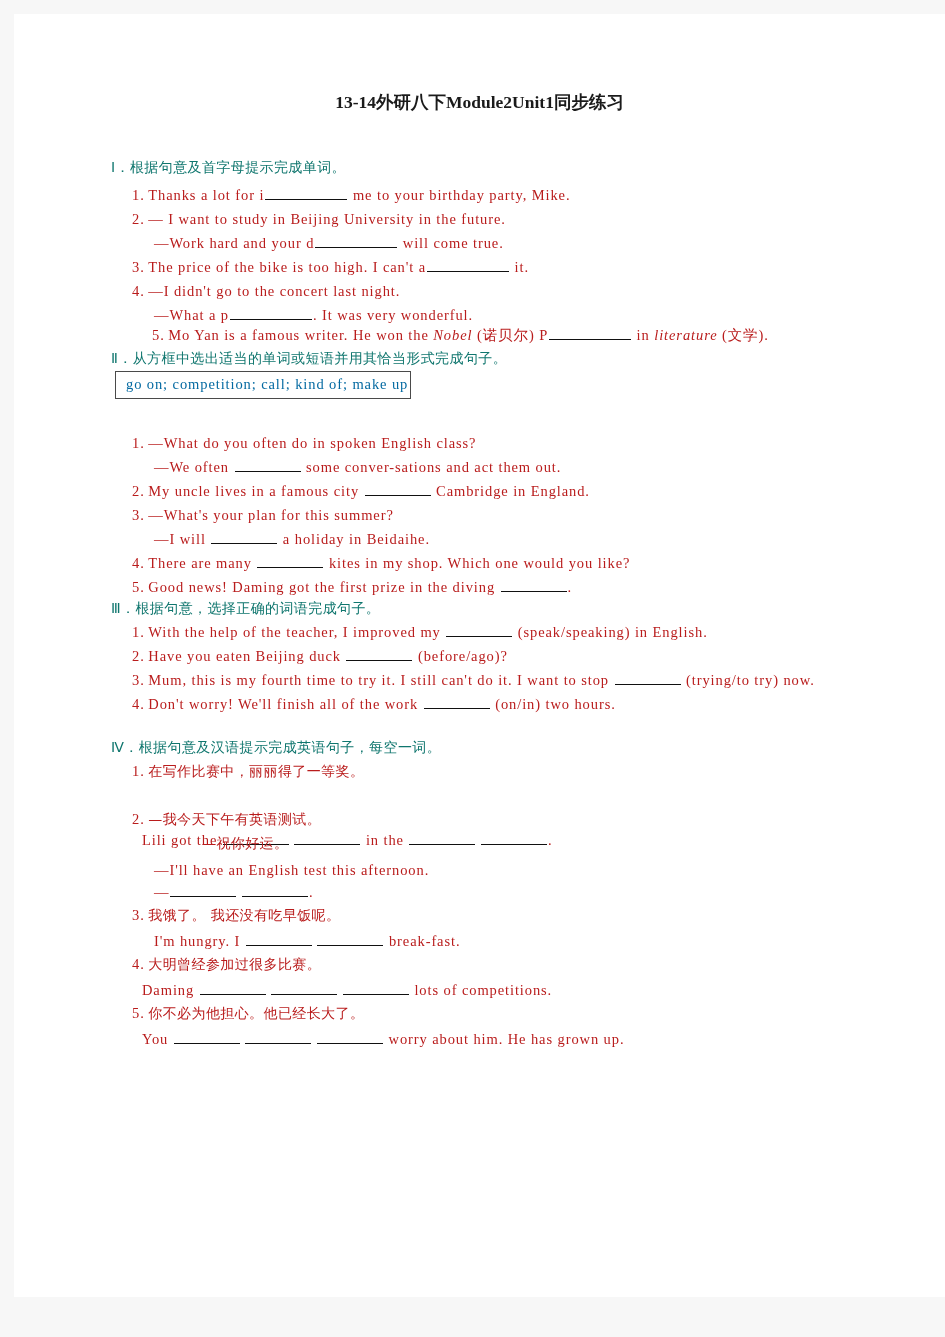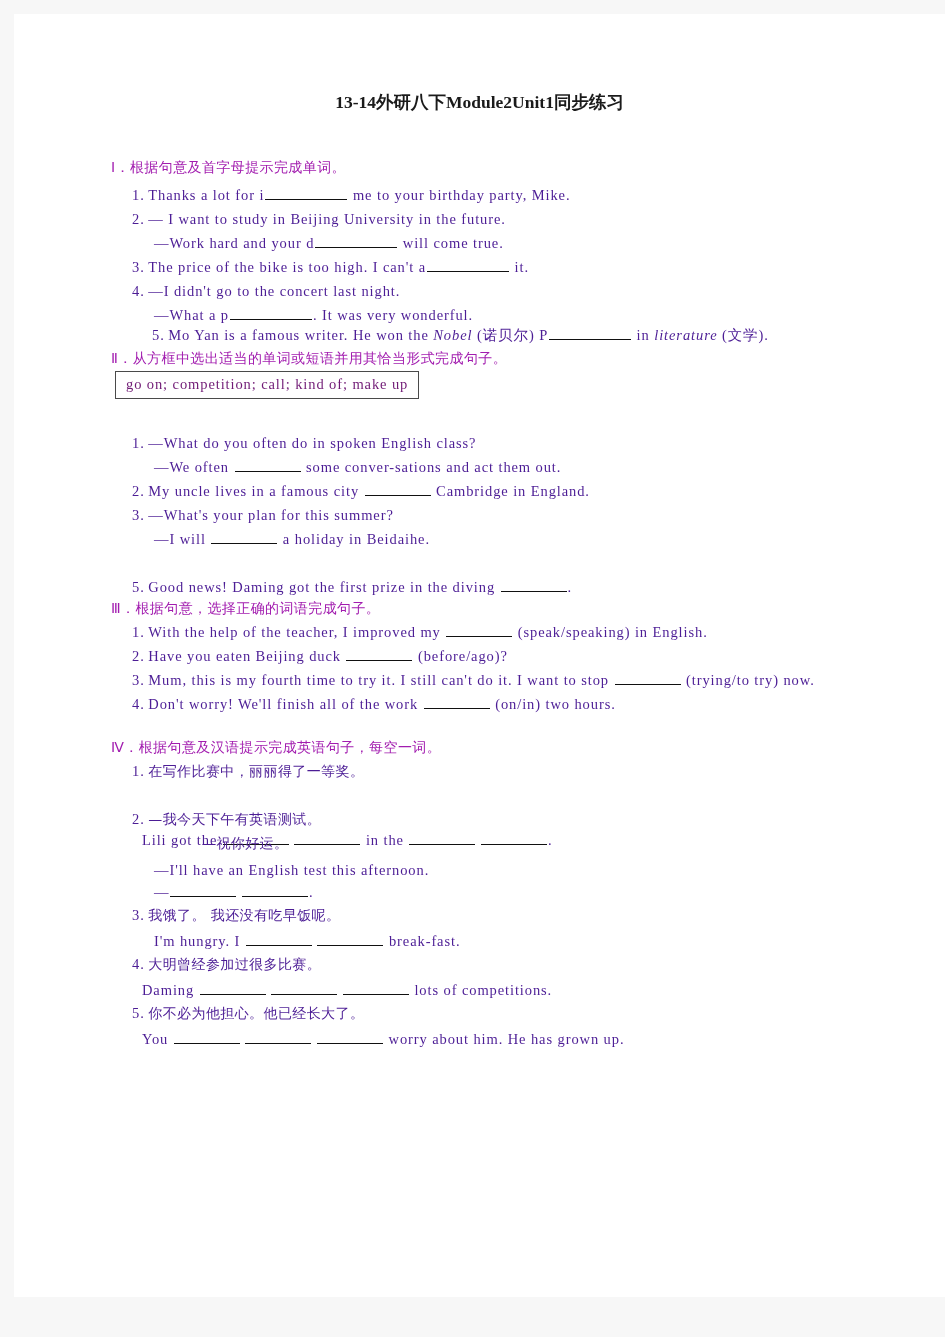--- a/index.html
+++ b/index.html
@@ -37,28 +37,28 @@
     font-weight: bold;
     font-size: 17.5px;
     letter-spacing: 0px;
     color: #1a1a1a;
     font-family: "Liberation Serif", "DejaVu Serif", serif;
   }
 
   
   .blk {
     position: absolute;
-    color: #4c1d95;
+    color: #b91c1c;
     font-size: 14.5px;
     line-height: 23.5px;
     white-space: nowrap;
   }
   .sec-head {
     font-size: 14.6px;
-    color: #a21caf;
+    color: #0f766e;
   }
   .cn {
     font-family: "DejaVu Sans", "Liberation Sans", sans-serif;
     font-size: 14px;
     letter-spacing: 0.4px;
   }
   .en {
     font-family: "Liberation Serif", "DejaVu Serif", serif;
     letter-spacing: 0.9px;
   }
@@ -72,23 +72,23 @@
     height: 0.95em;
     margin: 0 1px;
   }
   .bl-m  { width: 66px; }
   .bl-xl { width: 82px; }
 
   
   .wordbox {
     position: absolute;
     border: 1.3px solid #4a4a4a;
-    padding: 4px 10px 5px 10px;
+    padding: 4px 2px 5px 10px;
     font-size: 14.5px;
-    color: #701a75;
+    color: #0369a1;
     background: #fff;
     letter-spacing: 0.9px;
     font-family: "Liberation Serif", "DejaVu Serif", serif;
     white-space: nowrap;
   }
 </style>
 </head>
 <body>
 
 <div class="page">
@@ -147,20 +147,24 @@
   </div>
 
   <div class="blk" style="top:490px; left:118px;">
     <span class="en">3.</span>
     <span class="en">—What's your plan for this summer?</span>
   </div>
   <div class="blk" style="top:514px; left:140px;">
     <span class="en">—I will </span><span class="bl bl-m"></span><span class="en"> a holiday in Beidaihe.</span>
   </div>
 
+  <div class="blk" style="top:538px; left:118px;">
+    <span class="en">4.</span>
+    <span class="en">There are many </span><span class="bl bl-m"></span><span class="en"> kites in my shop. Which one would you like?</span>
+  </div>
 
   <div class="blk" style="top:562px; left:118px;">
     <span class="en">5.</span>
     <span class="en">Good news! Daming got the first prize in the diving </span><span class="bl bl-m"></span><span class="en">.</span>
   </div>
 
   <div class="blk sec-head cn" style="top:583px; left:97px;">Ⅲ．根据句意，选择正确的词语完成句子。</div>
 
   <div class="blk" style="top:607px; left:118px;">
     <span class="en">1.</span>

